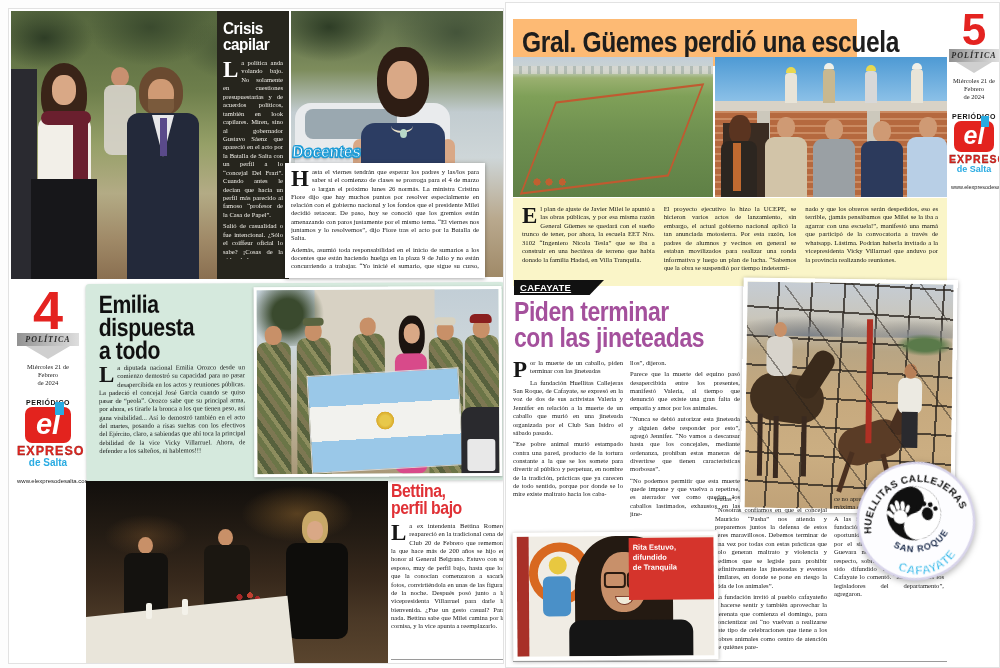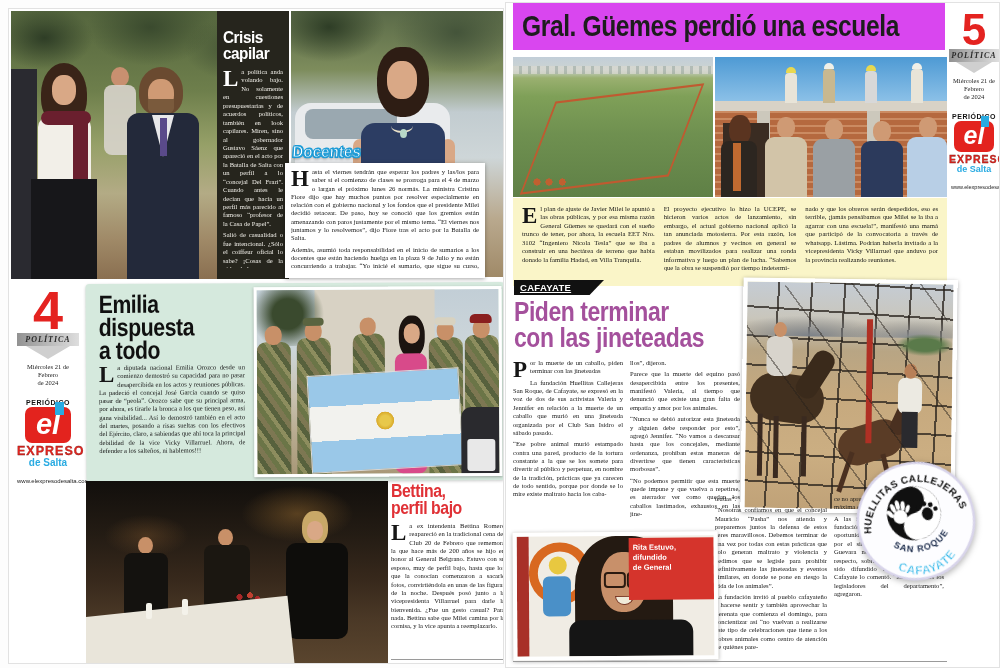--- a/index.html
+++ b/index.html
@@ -69,21 +69,21 @@
       <div class="f" style="left:30px;top:100px;width:50px;height:14px;background:#6a1f2e;border-radius:8px"></div>
       <div class="f" style="left:62px;top:104px;width:15px;height:130px;background:#6a1f2e"></div>
       <div class="f" style="left:20px;top:168px;width:66px;height:100px;background:#17171a"></div>
       <div class="f" style="left:128px;top:56px;width:44px;height:48px;background:#6a4a30;border-radius:50% 50% 40% 40%"></div>
       <div class="f" style="left:137px;top:68px;width:26px;height:30px;background:#cf9a74;border-radius:45%"></div>
       <div class="f" style="left:137px;top:88px;width:26px;height:16px;background:#7a5a3c;border-radius:0 0 45% 45%"></div>
       <div class="f" style="left:116px;top:102px;width:72px;height:166px;background:#23293a;border-radius:12px 12px 0 0"></div>
       <div class="f" style="left:141px;top:104px;width:22px;height:42px;background:#e8e8ea;clip-path:polygon(0 0,100% 0,50% 100%)"></div>
       <div class="f" style="left:149px;top:107px;width:7px;height:38px;background:#5a4a8a"></div>
 
-      <div class="f" style="left:206px;top:0;width:72px;height:268px;background:#26251d;padding:19px 6px 0 6px;box-sizing:border-box">
+      <div class="f" style="left:206px;top:0;width:72px;height:268px;background:#26251d;padding:10px 6px 0 6px;box-sizing:border-box">
         <div class="hl" style="color:#fff;font-size:17px;line-height:16px;transform:scaleX(.9)">
           <div>Crisis</div>
           <div>capilar</div>
         </div>
         <div class="body-txt" style="margin-top:6px;font-size:6.6px;line-height:1.28;color:#f2f0ea;height:200px">
           <p><span class="dropcap" style="color:#fff">L</span><span>a política anda volando bajo. No solamente en cuestiones presupuestarias y de acuerdos políticos, también en look capilares. Miren, sino al gobernador Gustavo Sáenz que apareció en el acto por la Batalla de Salta con un perfil a lo “concejal Del Frari”. Cuando antes le decían que hacía un perfil más parecido al famoso “profesor de la Casa de Papel”.</span></p>
           <p>Salió de casualidad o fue intencional. ¿Sólo el coiffeur oficial lo sabe? ¡Cosas de la vida, che!</p>
         </div>
       </div>
     </div>
@@ -192,21 +192,21 @@
       </div>
       <div class="body-txt" style="margin-top:5px;font-size:6.6px;line-height:1.27;height:128px">
         <p><span class="dropcap">L</span><span>a ex intendenta Bettina Romero reapareció en la tradicional cena del Club 20 de Febrero que rememora la que hace más de 200 años se hijo en honor al General Belgrano. Estuvo con su esposo, muy de perfil bajo, hasta que los que la conocían comenzaron a sacarle fotos, convirtiéndola en unas de las figuras de la noche. Después posó junto a la vicepresidenta Villarruel para darle la bienvenida. ¿Fue un gesto casual? Para nada. Bettina sabe que Milei camina por la cornisa, y la vice apunta a reemplazarlo.</span></p>
       </div>
     </div>
     <div class="rule" style="left:382px;top:650px;width:114px"></div>
   </div>
 
   <div class="page" id="pageR">
 
-    <div class="abs" style="left:7px;top:0;width:432px;height:47px;background:#d946ef">
+    <div class="abs" style="left:7px;top:16px;width:344px;height:47px;background:#fdba74">
       <div class="hl" style="position:absolute;left:9px;top:8px;color:#1d1d1d;font-size:30px;transform:scaleX(.82);white-space:nowrap">Gral. Güemes perdió una escuela</div>
     </div>
 
     <div class="ph" style="left:7px;top:54px;width:200px;height:140px;background:
            linear-gradient(180deg,#c2ced8 0%,#ccd4d2 9%,#9ab070 15%,#7fa058 28%,#6f9050 55%,#5f8046 100%);">
       <div class="f" style="left:0;top:9px;width:200px;height:8px;opacity:.75;background:repeating-linear-gradient(90deg,#d8d8d0 0 6px,#aab4ac 6px 9px)"></div>
       <div class="f" style="left:24px;top:38px;width:146px;height:84px;transform:rotate(-7deg) skewX(-28deg);border:2px solid #c05a30;
              background:#aba393 repeating-linear-gradient(0deg,transparent 0 10px,#c05a30 10px 13px),repeating-linear-gradient(90deg,transparent 0 16px,rgba(184,80,40,.85) 16px 19px)"></div>
       <div class="f" style="left:18px;top:118px;width:40px;height:14px;background:radial-gradient(circle 5px at 15% 50%,#c06030 70%,transparent 72%),radial-gradient(circle 5px at 45% 50%,#c06030 70%,transparent 72%),radial-gradient(circle 5px at 78% 50%,#c06030 70%,transparent 72%)"></div>
     </div>
@@ -326,21 +326,21 @@
       <div class="f" style="left:32px;top:20px;width:18px;height:18px;background:#e8c840;border-radius:50%"></div>
       <div class="f" style="left:58px;top:0;width:98px;height:118px;background:#241a12;border-radius:42% 42% 0 0"></div>
       <div class="f" style="left:84px;top:16px;width:46px;height:60px;background:#c8906a;border-radius:45%"></div>
       <div class="f" style="left:87px;top:36px;width:18px;height:12px;border:2.5px solid #2a1a10;border-radius:4px"></div>
       <div class="f" style="left:110px;top:36px;width:18px;height:12px;border:2.5px solid #2a1a10;border-radius:4px"></div>
       <div class="f" style="left:98px;top:60px;width:17px;height:7px;background:#f0ead8;border:1px solid #7a3a28;border-radius:0 0 10px 10px"></div>
       <div class="f" style="left:52px;top:84px;width:124px;height:36px;background:#151515;border-radius:12px 12px 0 0"></div>
       <div class="cap-red f" style="left:112px;top:2px;width:77px;height:52px">
         <span>Rita Estuvo,</span><br>
         <span>difundido</span><br>
-        <span>de General</span>
+        <span>de Tranquila</span>
       </div>
     </div>
 
     <div class="badge" style="left:350px;top:458px;width:120px;height:120px">
       <svg width="120" height="120" viewBox="0 0 120 120">
         <defs>
           <path id="arcT" d="M 13,68 A 47,47 0 0 1 107,68"></path>
           <path id="arcM" d="M 26,72 A 40,40 0 0 0 94,72"></path>
           <path id="arcB" d="M 17,84 A 46,46 0 0 0 103,84"></path>
         </defs>

